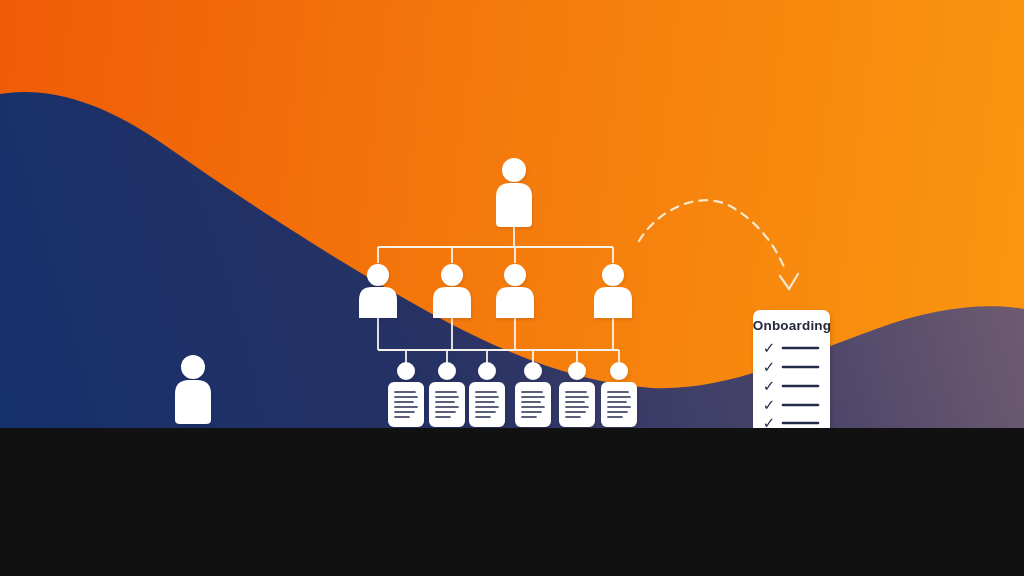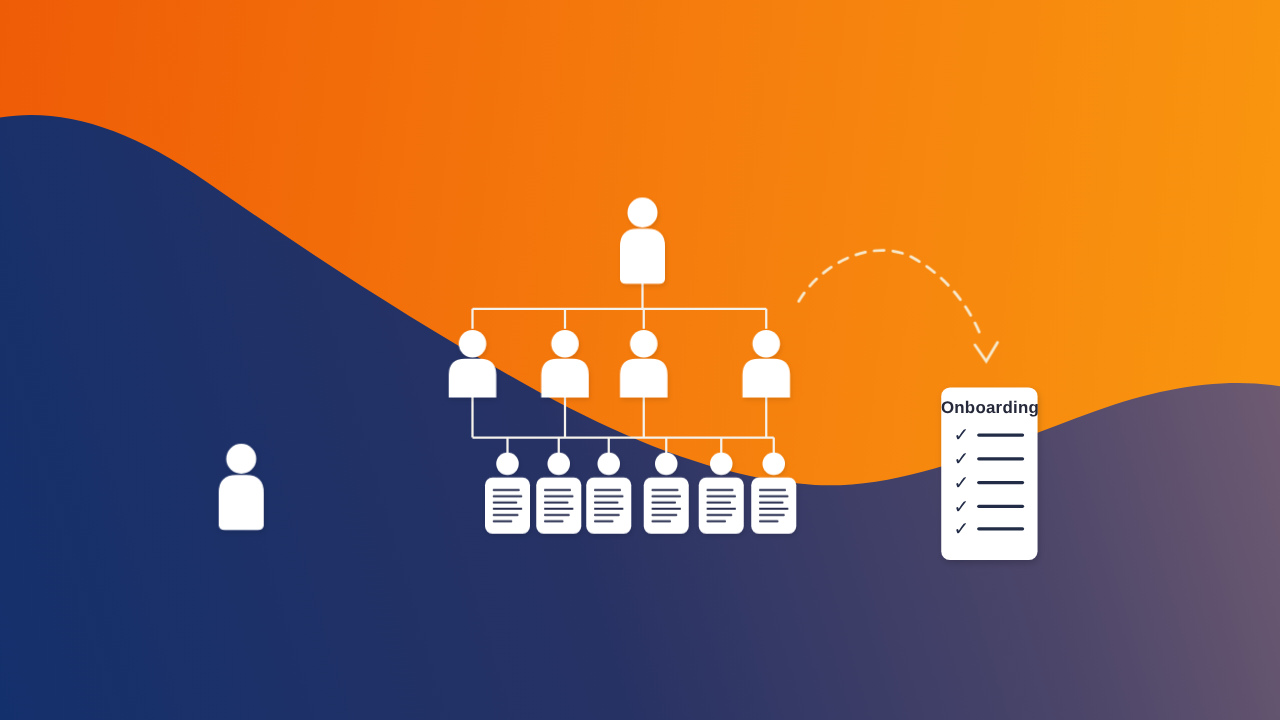--- a/index.html
+++ b/index.html
@@ -1,18 +1,18 @@
 <!DOCTYPE html>
 <html><head>
 <meta charset="utf-8">
 <style>
   html,body{margin:0;padding:0;background:#111;}
   #stage{
     position:relative;
-    width:1024px;height:576px;
+    width:1024px;height:428px;
     overflow:hidden;
     font-family:"Liberation Sans", sans-serif;
   }
   #stage svg{display:block;width:1024px;height:576px;}
   .title-text{
     font-family:"Liberation Sans", sans-serif;
     font-size:13.5px;
     font-weight:600;
     letter-spacing:0.2px;
   }

